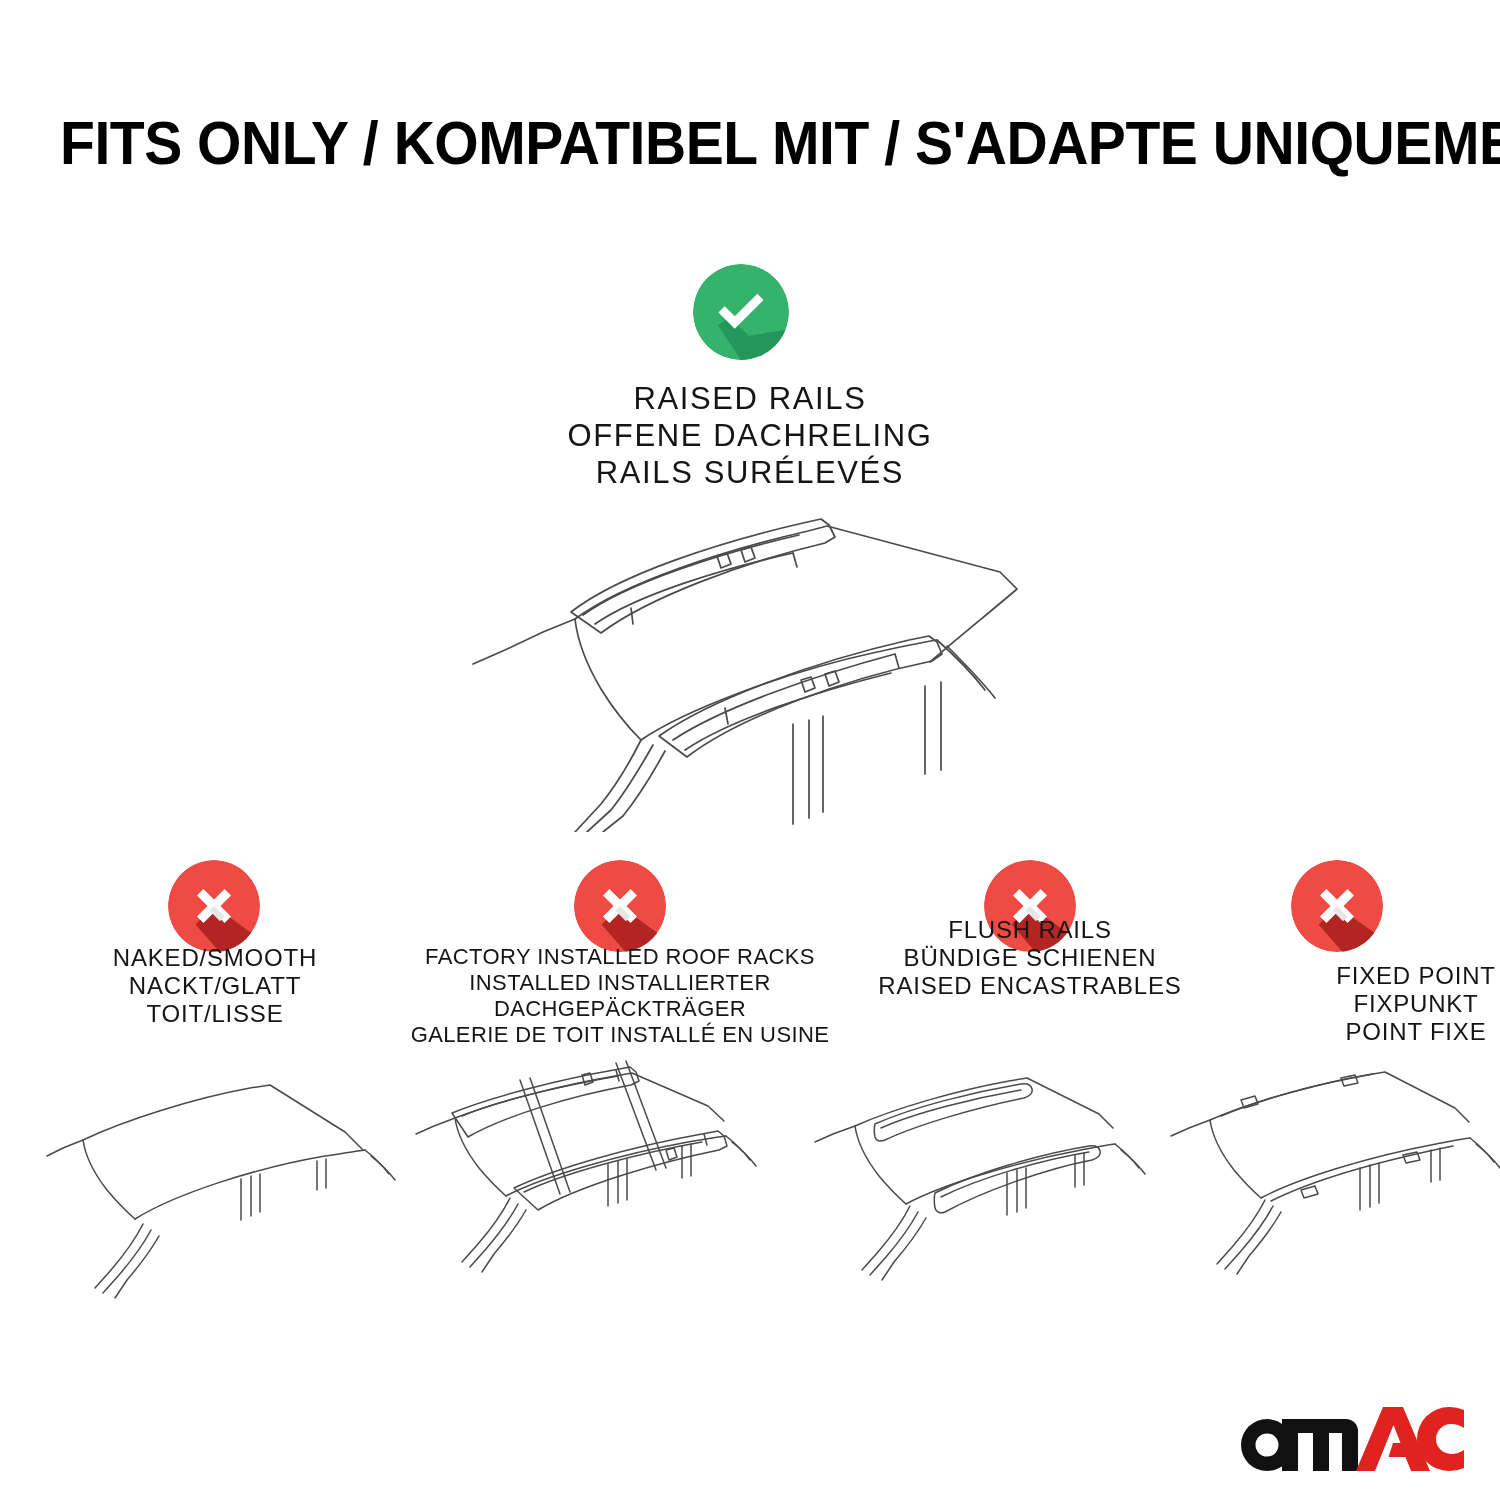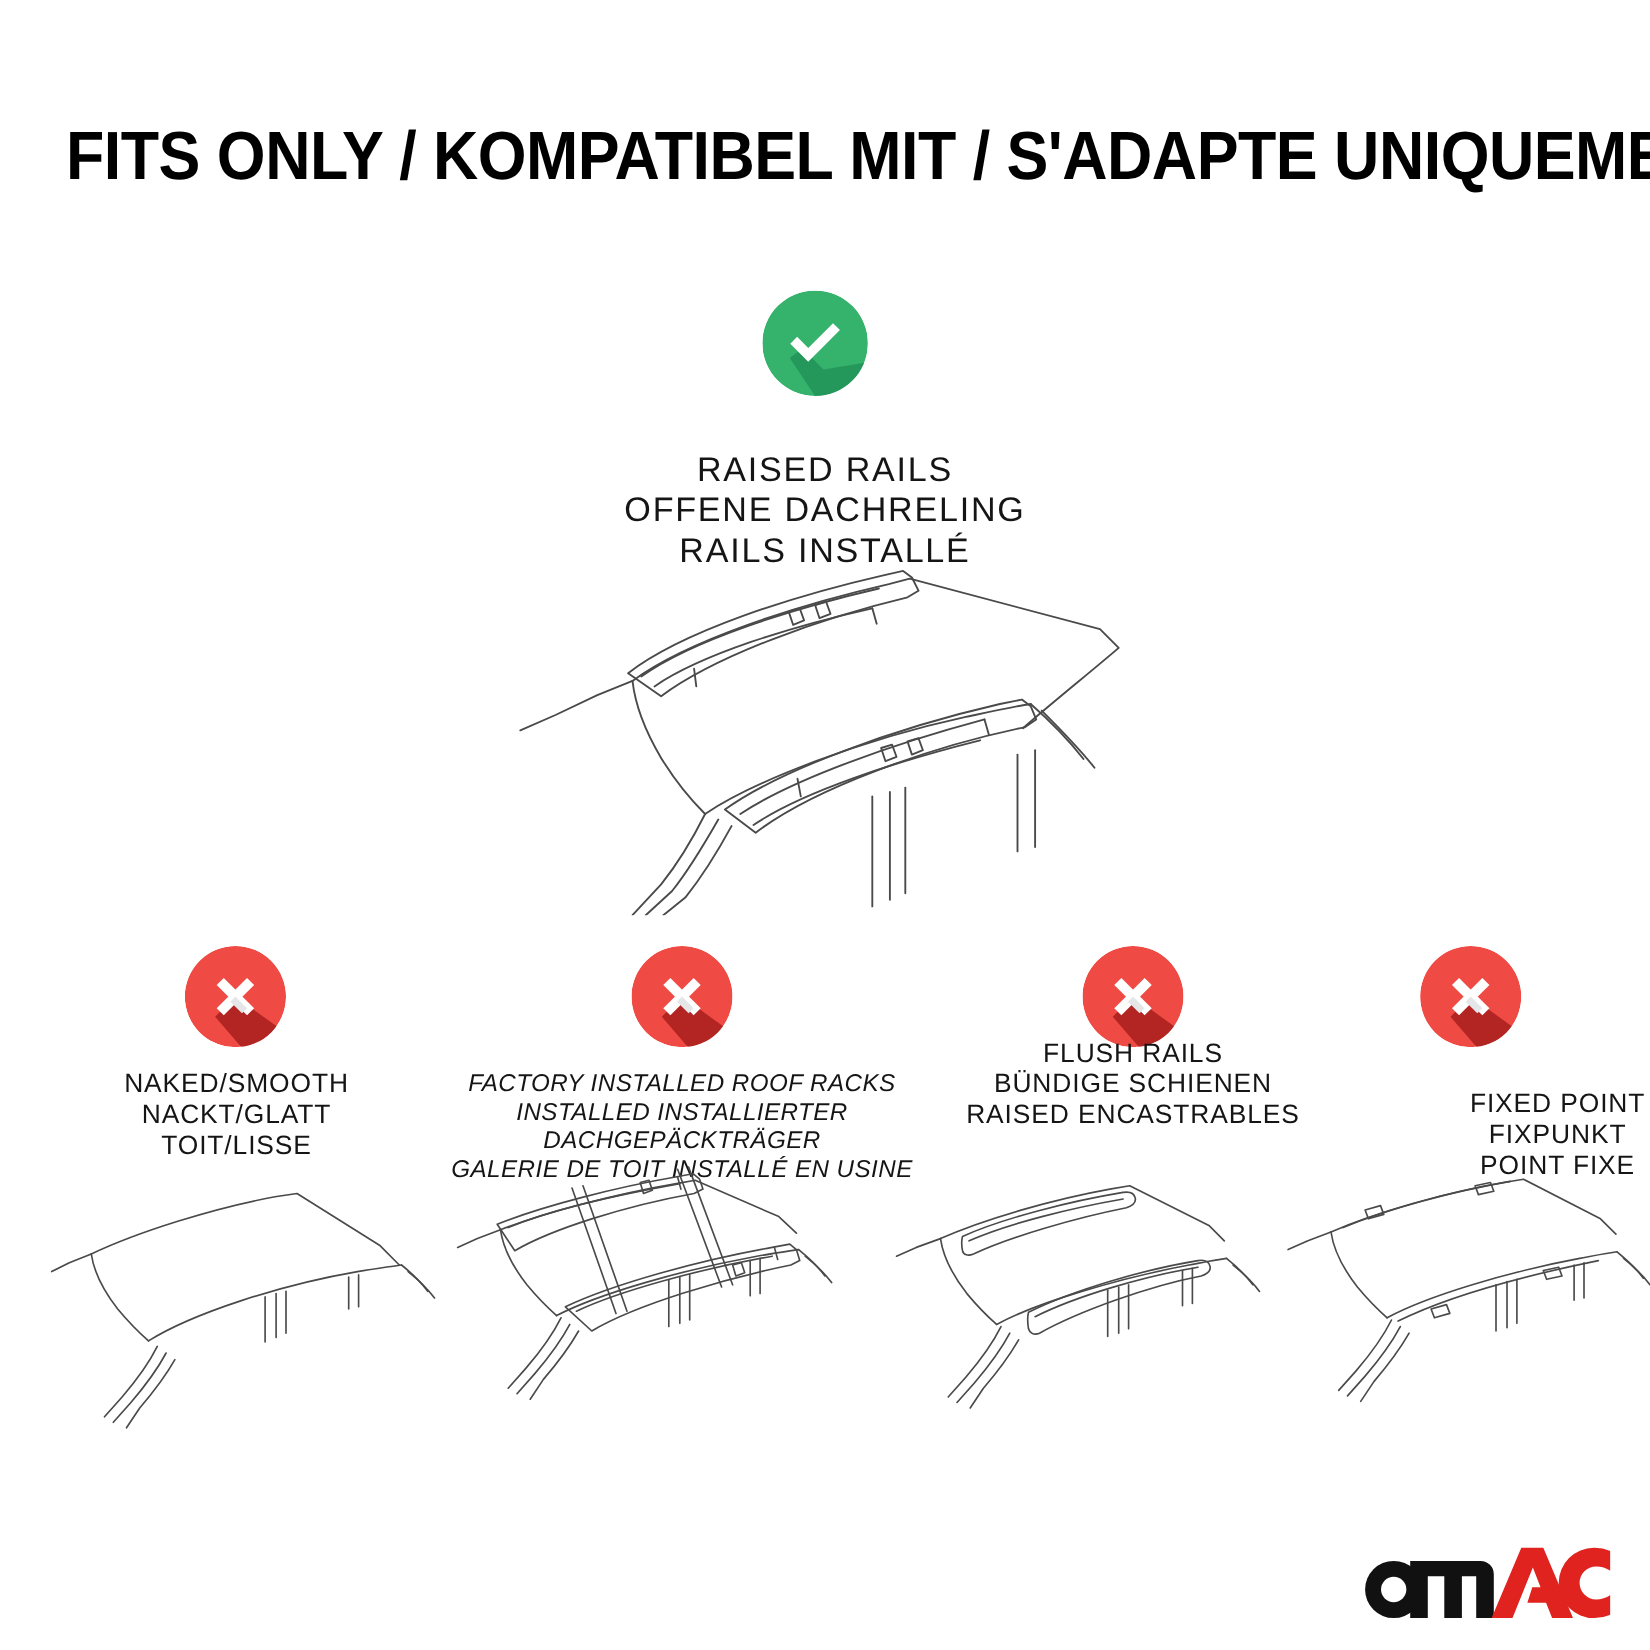--- a/index.html
+++ b/index.html
@@ -43,37 +43,35 @@
   .badge svg { position: absolute; inset: 0; width: 100%; height: 100%; }
 
   
   .caption {
     position: absolute;
     text-align: center;
     font-family: "Liberation Sans", sans-serif;
     font-weight: 400;
     color: #151515;
     letter-spacing: 1.2px;
-    margin-top: 28px;
   }
   .caption-main {
     font-size: 31px;
     line-height: 37px;
     letter-spacing: 1.6px;
   }
   .caption-sub {
     font-size: 24px;
     line-height: 28px;
     letter-spacing: 0.8px;
   }
   .caption-sub.small {
     font-size: 22px;
     line-height: 26px;
     letter-spacing: 0.4px;
-    font-style: italic;
   }
 
   
   .illus { position: absolute; }
   .illus svg { display: block; width: 100%; height: 100%; }
 
   
   .logo {
     position: absolute;
     left: 1238px;
@@ -92,21 +90,21 @@
   <svg viewBox="0 0 100 100" aria-hidden="true">
     <circle cx="50" cy="50" r="50" fill="#35b26b"></circle>
     <path d="M38 55 L58 75 L100 68 L100 100 L50 100 L26 64 Z" fill="#1f8f55" opacity="0.75"></path>
     <path d="M26.5 50.5 L33 44 L43.5 54.5 L67 31 L73.5 37.5 L43.5 67.5 Z" fill="#ffffff"></path>
   </svg>
 </div>
 
 <div class="caption caption-main" style="left:400px; top:380px; width:700px;">
   <div>RAISED RAILS</div>
   <div>OFFENE DACHRELING</div>
-  <div>RAILS INSTALLÉ</div>
+  <div>RAILS SURÉLEVÉS</div>
 </div>
 
 <div class="illus" style="left:425px; top:512px; width:660px; height:320px;">
   <svg viewBox="0 0 660 320" fill="none" stroke="#4a4a4a" stroke-width="1.7" stroke-linecap="round" stroke-linejoin="round">
 
     <path d="M150 107 C200 70 300 38 383 19 L402 14 L575 60 L592 77 C570 96 530 128 505 150"></path>
     <path d="M150 107 L118 120 L80 138 L48 152"></path>
     <path d="M150 107 C152 125 160 150 176 177 C190 200 205 217 216 228"></path>
     <path d="M216 228 C260 198 360 160 452 140 C480 134 498 130 512 128"></path>
 

